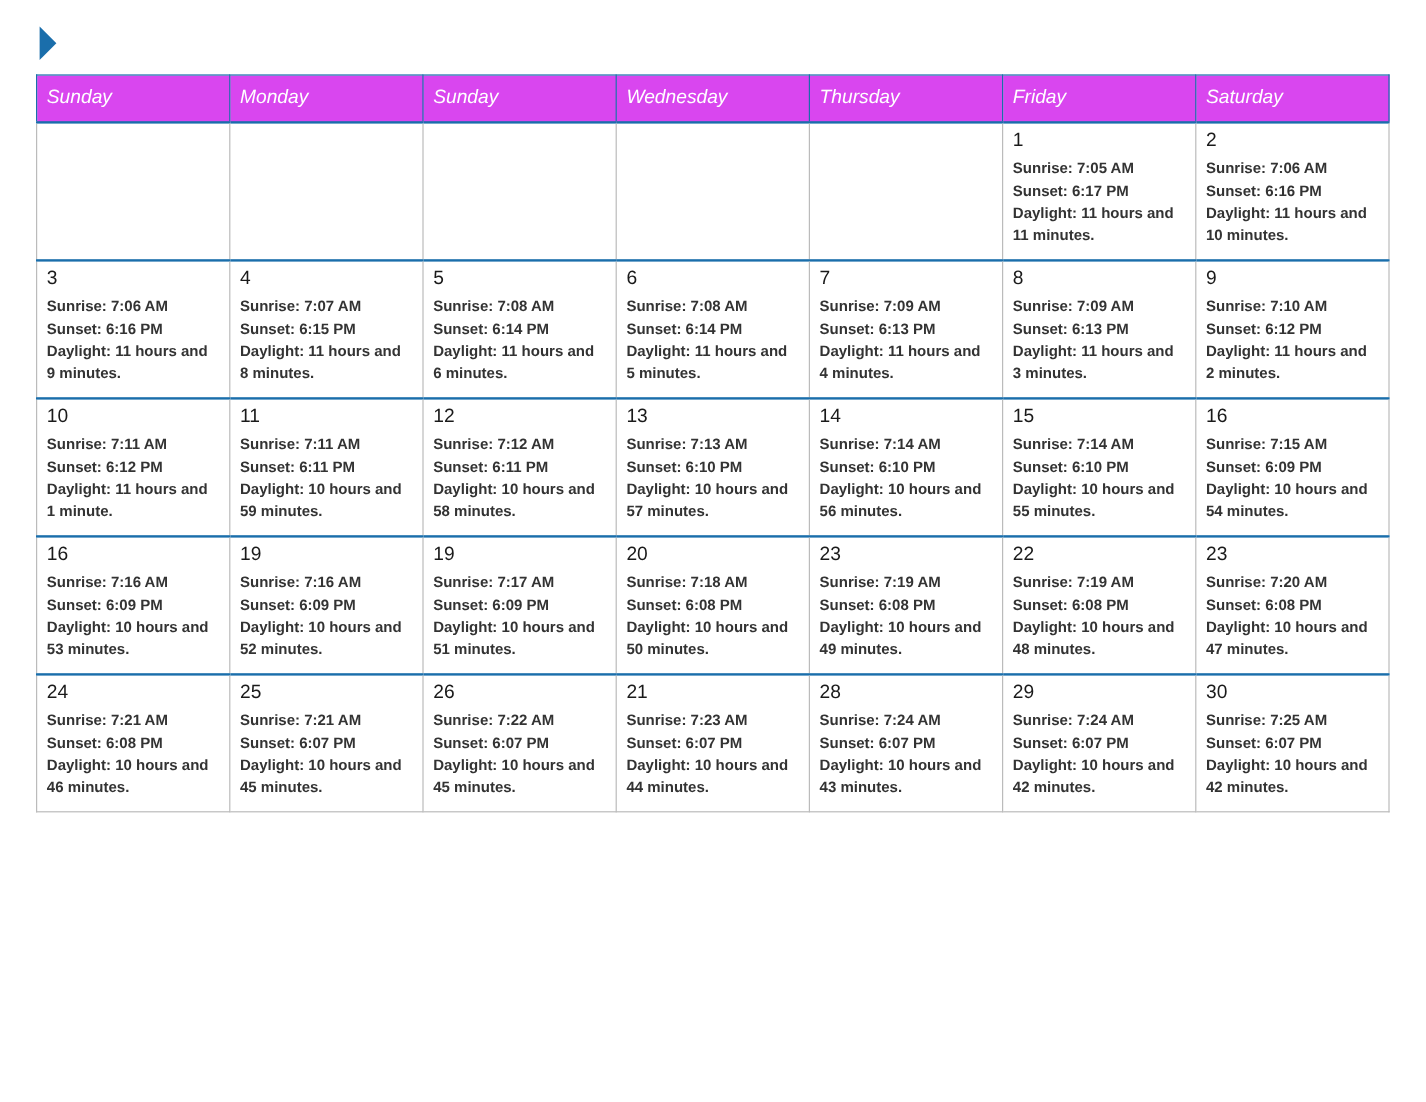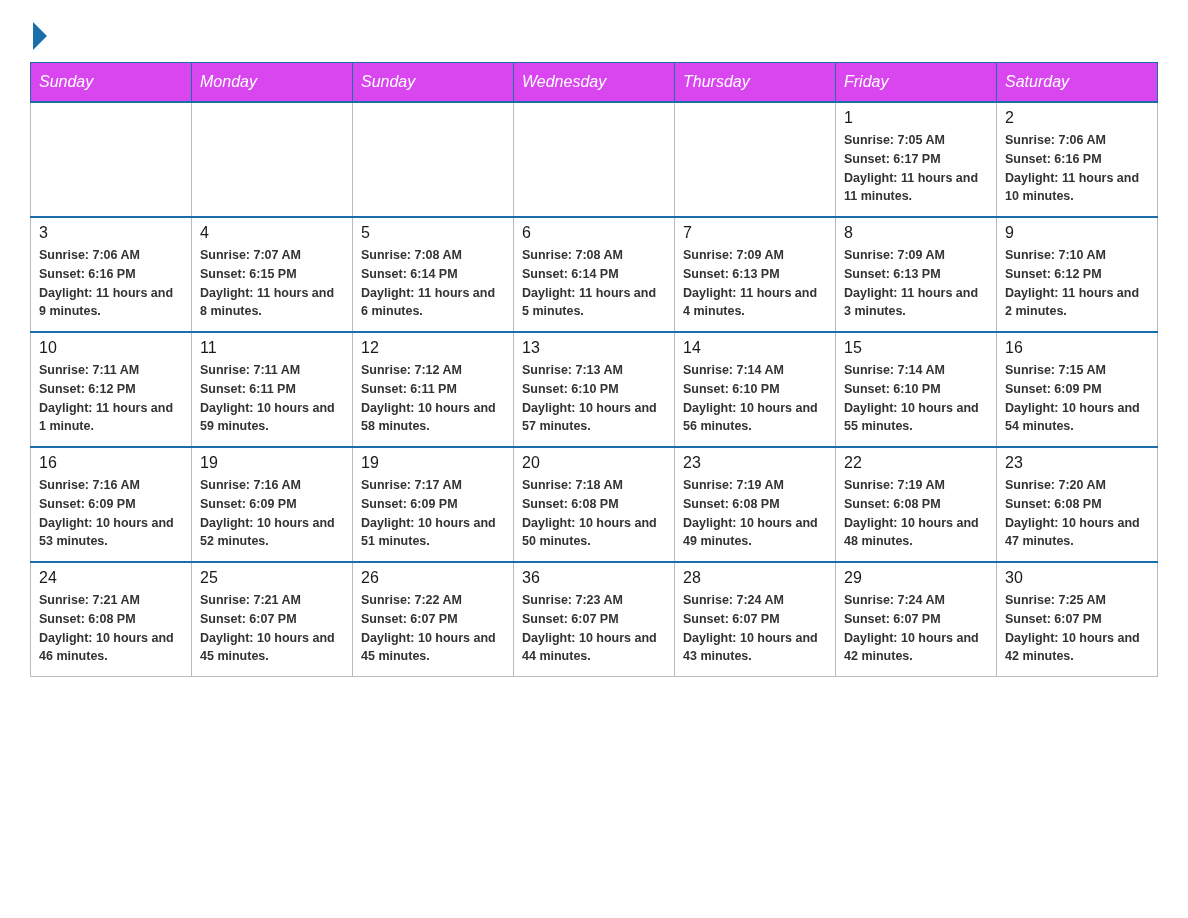--- a/index.html
+++ b/index.html
@@ -248,21 +248,21 @@
         </td>
         <td>
           <span class="day-number">25</span>
           <div class="day-info">Sunrise: 7:21 AM<br>Sunset: 6:07 PM<br>Daylight: 10 hours and 45 minutes.</div>
         </td>
         <td>
           <span class="day-number">26</span>
           <div class="day-info">Sunrise: 7:22 AM<br>Sunset: 6:07 PM<br>Daylight: 10 hours and 45 minutes.</div>
         </td>
         <td>
-          <span class="day-number">36</span>
+          <span class="day-number">21</span>
           <div class="day-info">Sunrise: 7:23 AM<br>Sunset: 6:07 PM<br>Daylight: 10 hours and 44 minutes.</div>
         </td>
         <td>
           <span class="day-number">28</span>
           <div class="day-info">Sunrise: 7:24 AM<br>Sunset: 6:07 PM<br>Daylight: 10 hours and 43 minutes.</div>
         </td>
         <td>
           <span class="day-number">29</span>
           <div class="day-info">Sunrise: 7:24 AM<br>Sunset: 6:07 PM<br>Daylight: 10 hours and 42 minutes.</div>
         </td>

